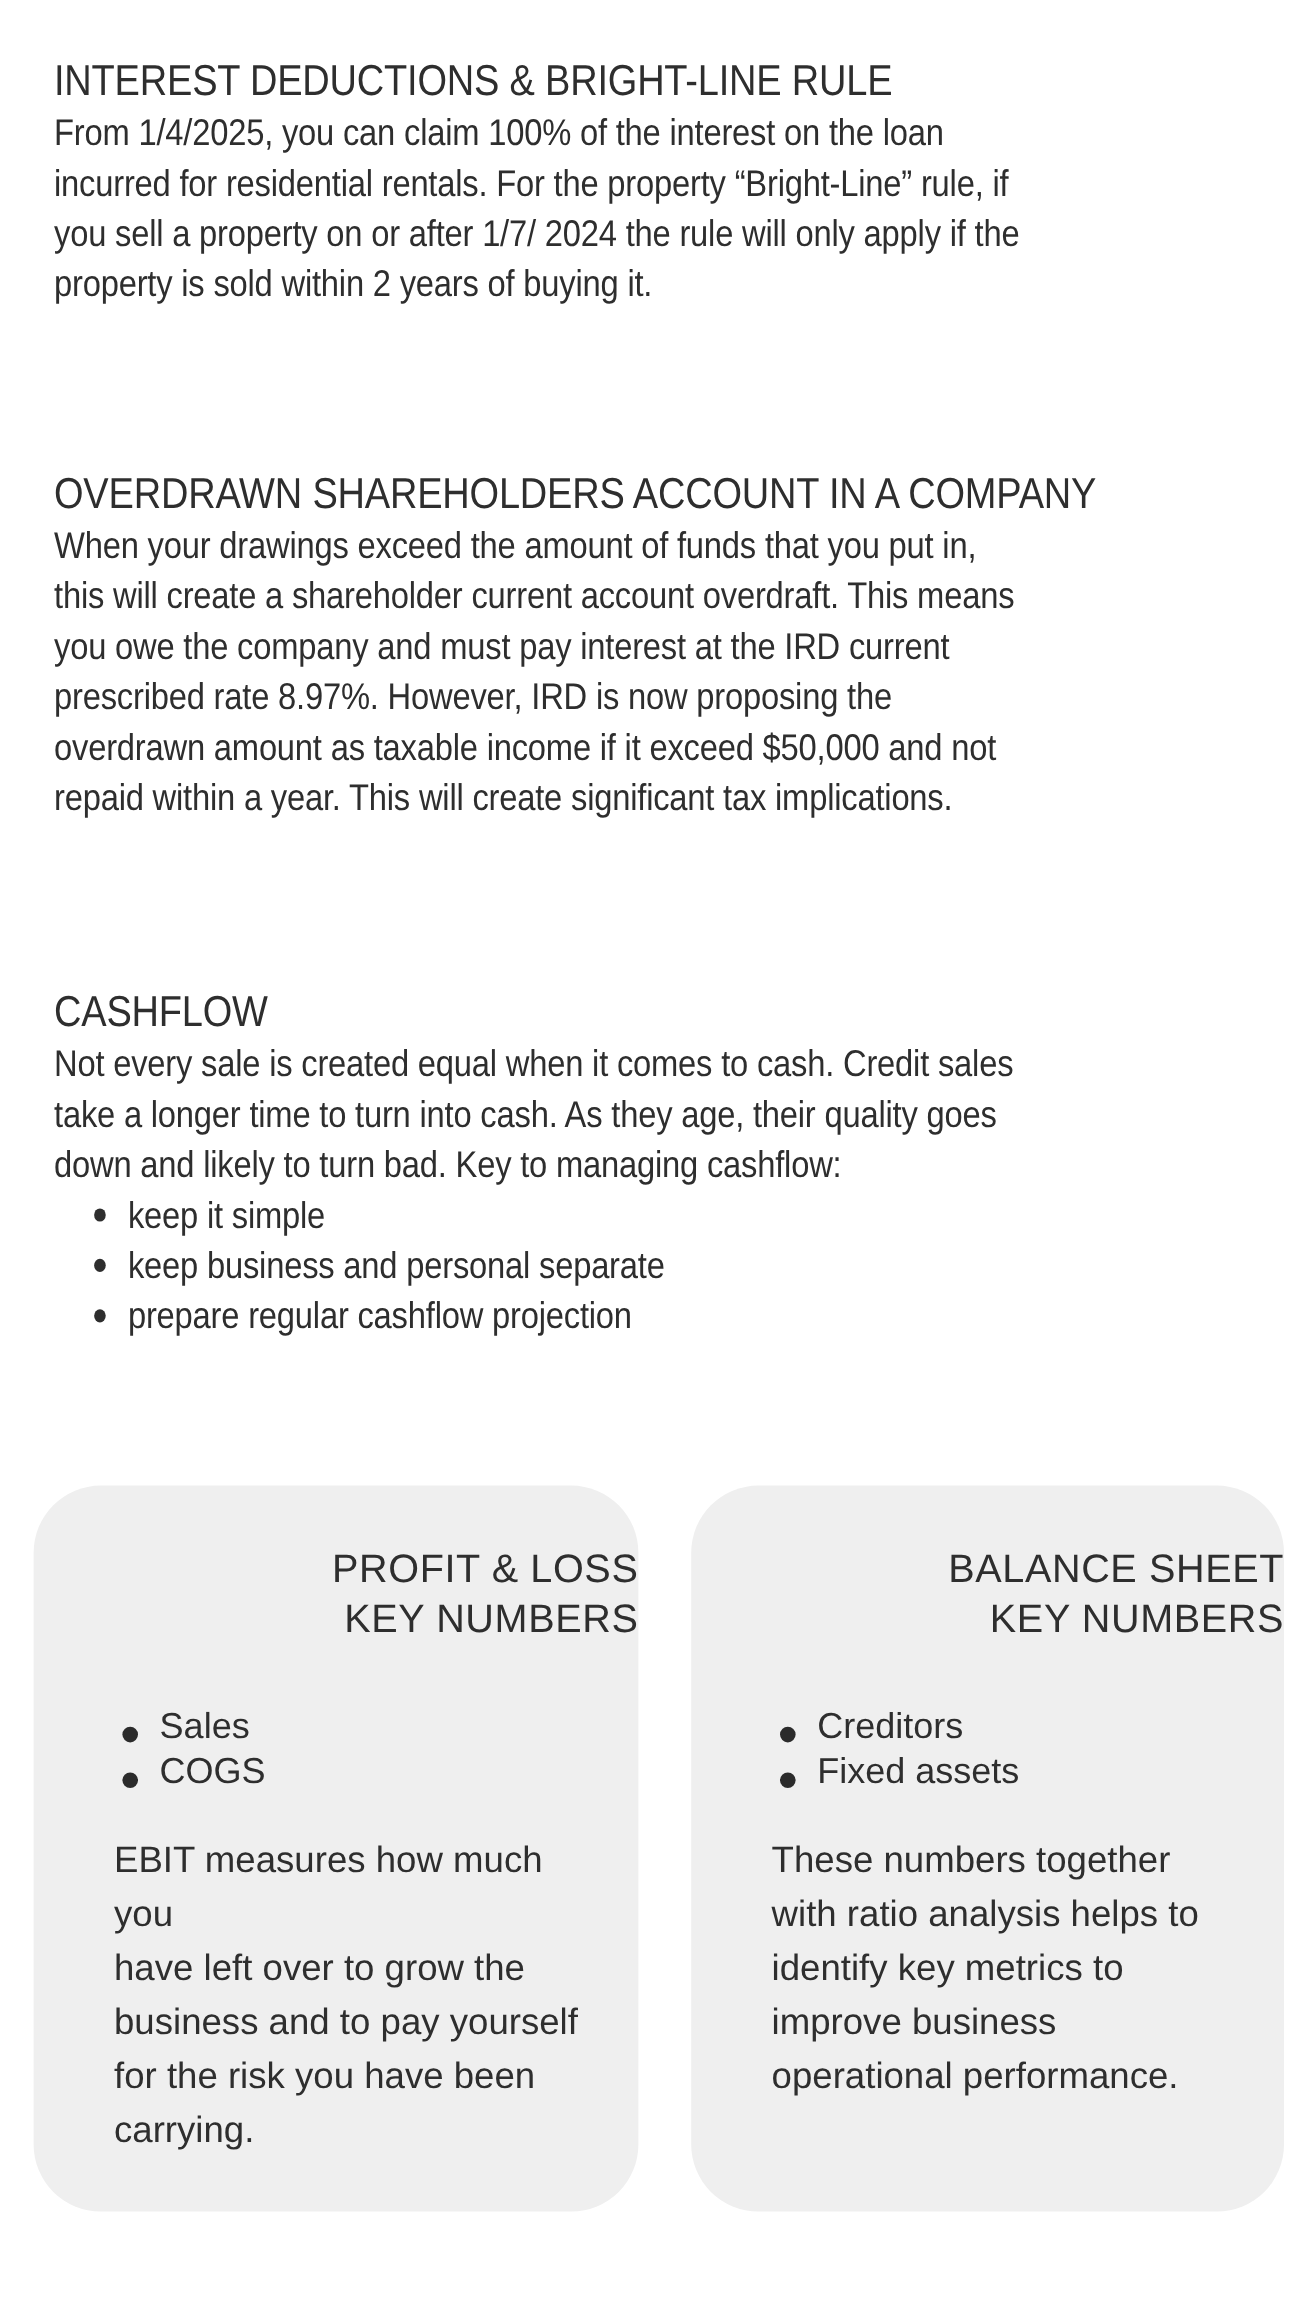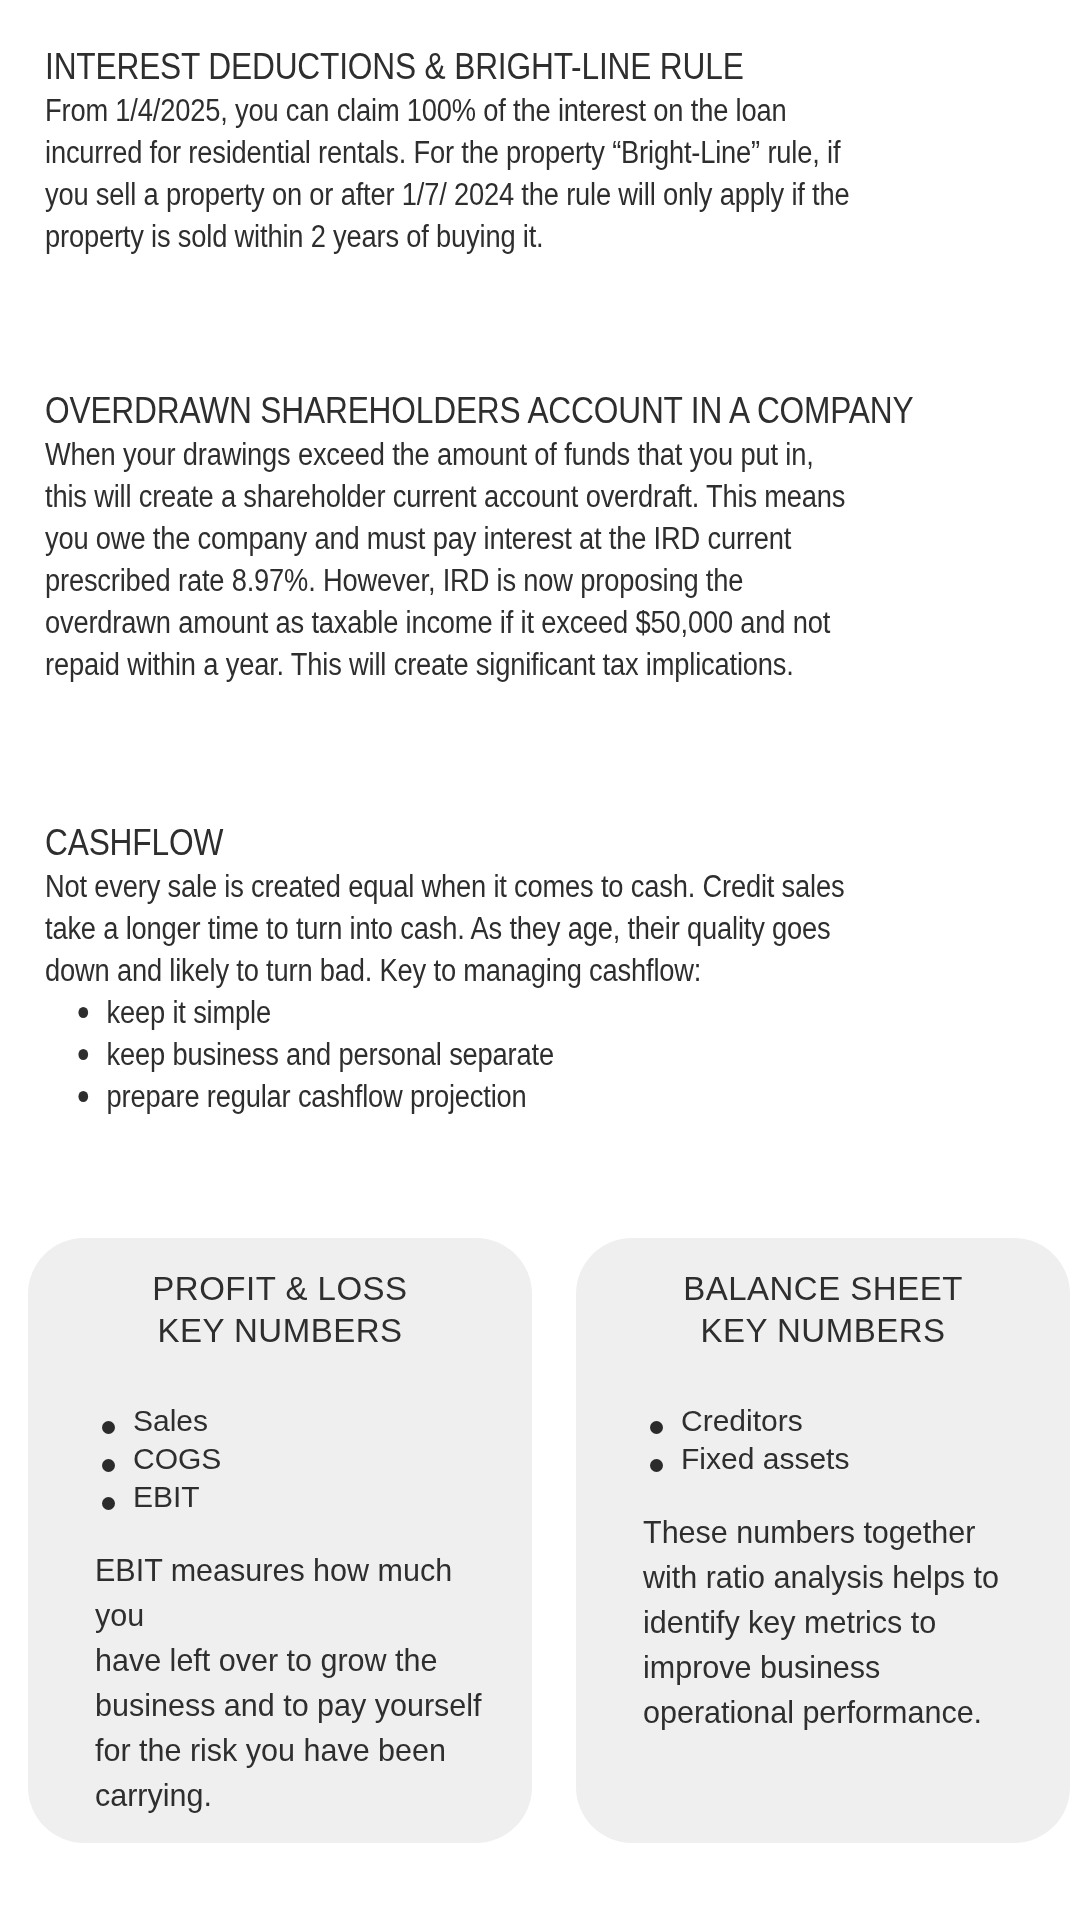--- a/index.html
+++ b/index.html
@@ -66,22 +66,22 @@
     top: 1238px;
     height: 605px;
     background: #efefef;
     border-radius: 56px;
     box-sizing: border-box;
   }
   #card-profit-loss { left: 28px;  width: 504px; }
   #card-balance-sheet { left: 576px; width: 494px; }
 
   .card-title {
-    margin-top: 30px;
-    text-align: center;
+    margin-top: 48px;
+    text-align: right;
     font-size: 33px;
     line-height: 42px;
     letter-spacing: 0.5px;
     font-weight: 400;
   }
   .card-bullets {
     list-style: none;
     margin: 50px 0 0 0;
     padding: 0;
   }
@@ -155,24 +155,20 @@
   </div>
   <ul class="card-bullets">
     <li>
       <span class="dot"></span>
       <span>Sales</span>
     </li>
     <li>
       <span class="dot"></span>
       <span>COGS</span>
     </li>
-    <li>
-      <span class="dot"></span>
-      <span>EBIT</span>
-    </li>
   </ul>
   <p class="card-paragraph">EBIT measures how much you
 have left over to grow the
 business and to pay yourself
 for the risk you have been
 carrying.</p>
 </div>
 
 <div class="card" id="card-balance-sheet">
   <div class="card-title">

